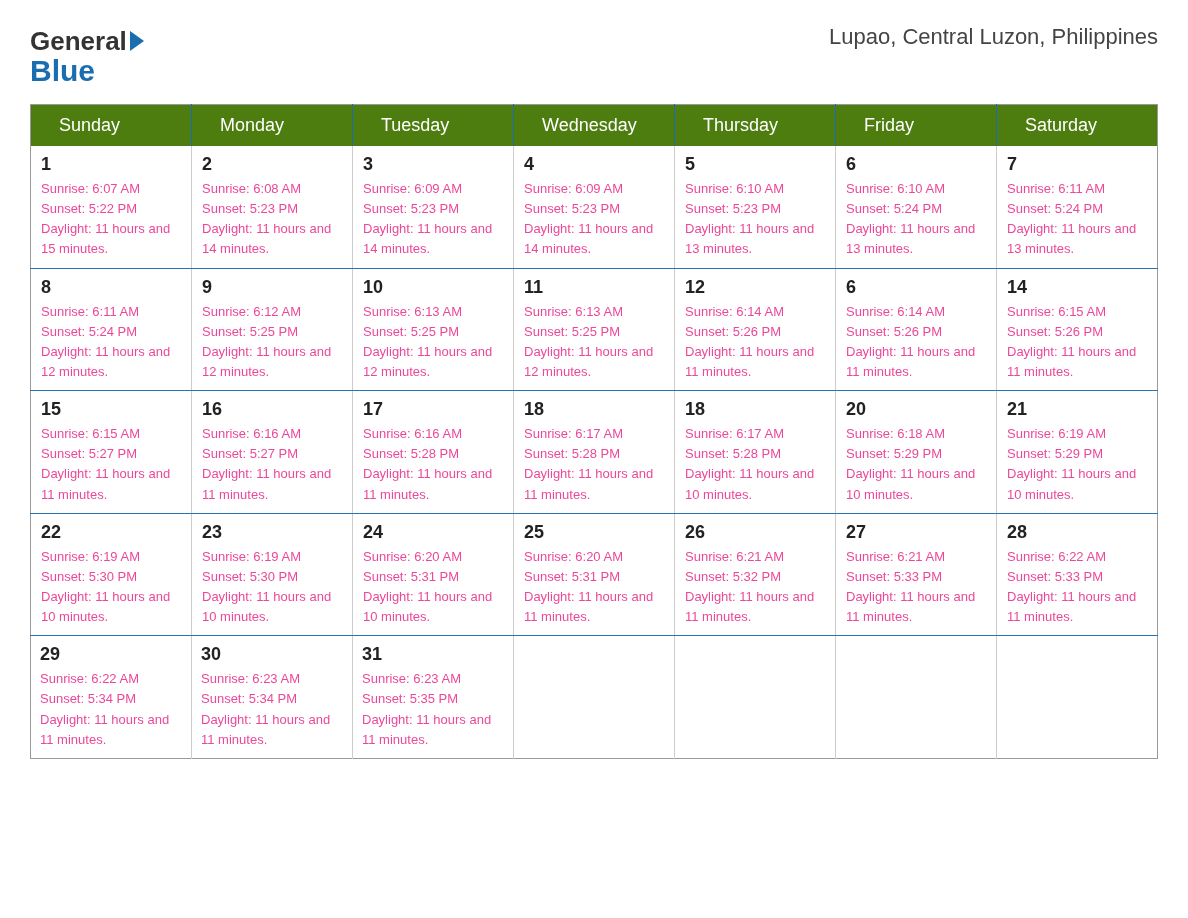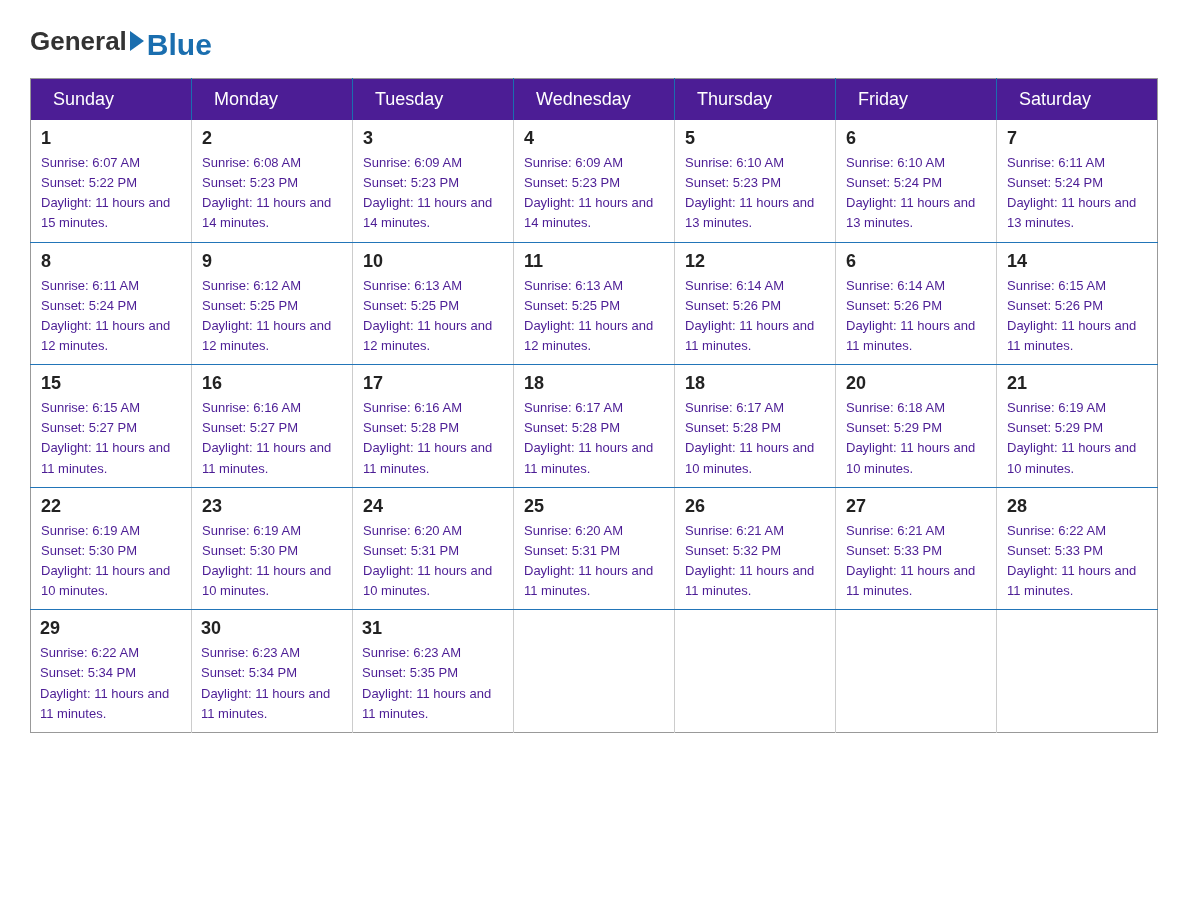--- a/index.html
+++ b/index.html
@@ -11,21 +11,21 @@
       padding: 20px 30px;
     }
     .header {
       display: flex;
       align-items: flex-start;
       justify-content: space-between;
       margin-bottom: 16px;
     }
     .logo {
       display: flex;
-      flex-direction: row;
+      flex-direction: column;
       align-items: flex-start;
       padding-top: 8px;
     }
     .logo-text {
       display: flex;
       align-items: center;
       font-size: 26px;
       font-weight: bold;
       color: #333;
       line-height: 1;
@@ -60,24 +60,24 @@
       font-size: 22px;
       color: #444;
       margin-top: 4px;
     }
     .calendar-table {
       width: 100%;
       border-collapse: collapse;
       border: 1px solid #999;
     }
     .calendar-table th {
-      background-color: #4c1d95;
+      background-color: #4d7c0f;
       color: #fff;
       text-align: left;
-      padding: 10px 22px;
+      padding: 10px 28px;
       font-size: 18px;
       font-weight: normal;
       border-right: 1px solid #1a6eaf;
     }
     .calendar-table th:last-child {
       border-right: none;
     }
     .calendar-table td {
       vertical-align: top;
       padding: 8px 10px;
@@ -95,39 +95,40 @@
     }
     .day-number {
       font-size: 18px;
       font-weight: bold;
       color: #222;
       display: block;
       margin-bottom: 4px;
     }
     .day-info {
       font-size: 13px;
-      color: #4c1d95;
+      color: #ec4899;
       line-height: 1.55;
     }
     .empty-cell {
       background: #fff;
     }
   </style>
 </head>
 <body>
 
 <div class="header">
   <div class="logo">
     <div class="logo-text">
       <span class="logo-general">General</span>
       <span class="logo-arrow"></span>
     </div>
     <span class="logo-blue">Blue</span>
   </div>
   <div class="title-section">
+    <div class="location">Lupao, Central Luzon, Philippines</div>
   </div>
 </div>
 
 <table class="calendar-table">
   <thead>
     <tr>
     <th>Sunday</th>
         <th>Monday</th>
         <th>Tuesday</th>
         <th>Wednesday</th>

